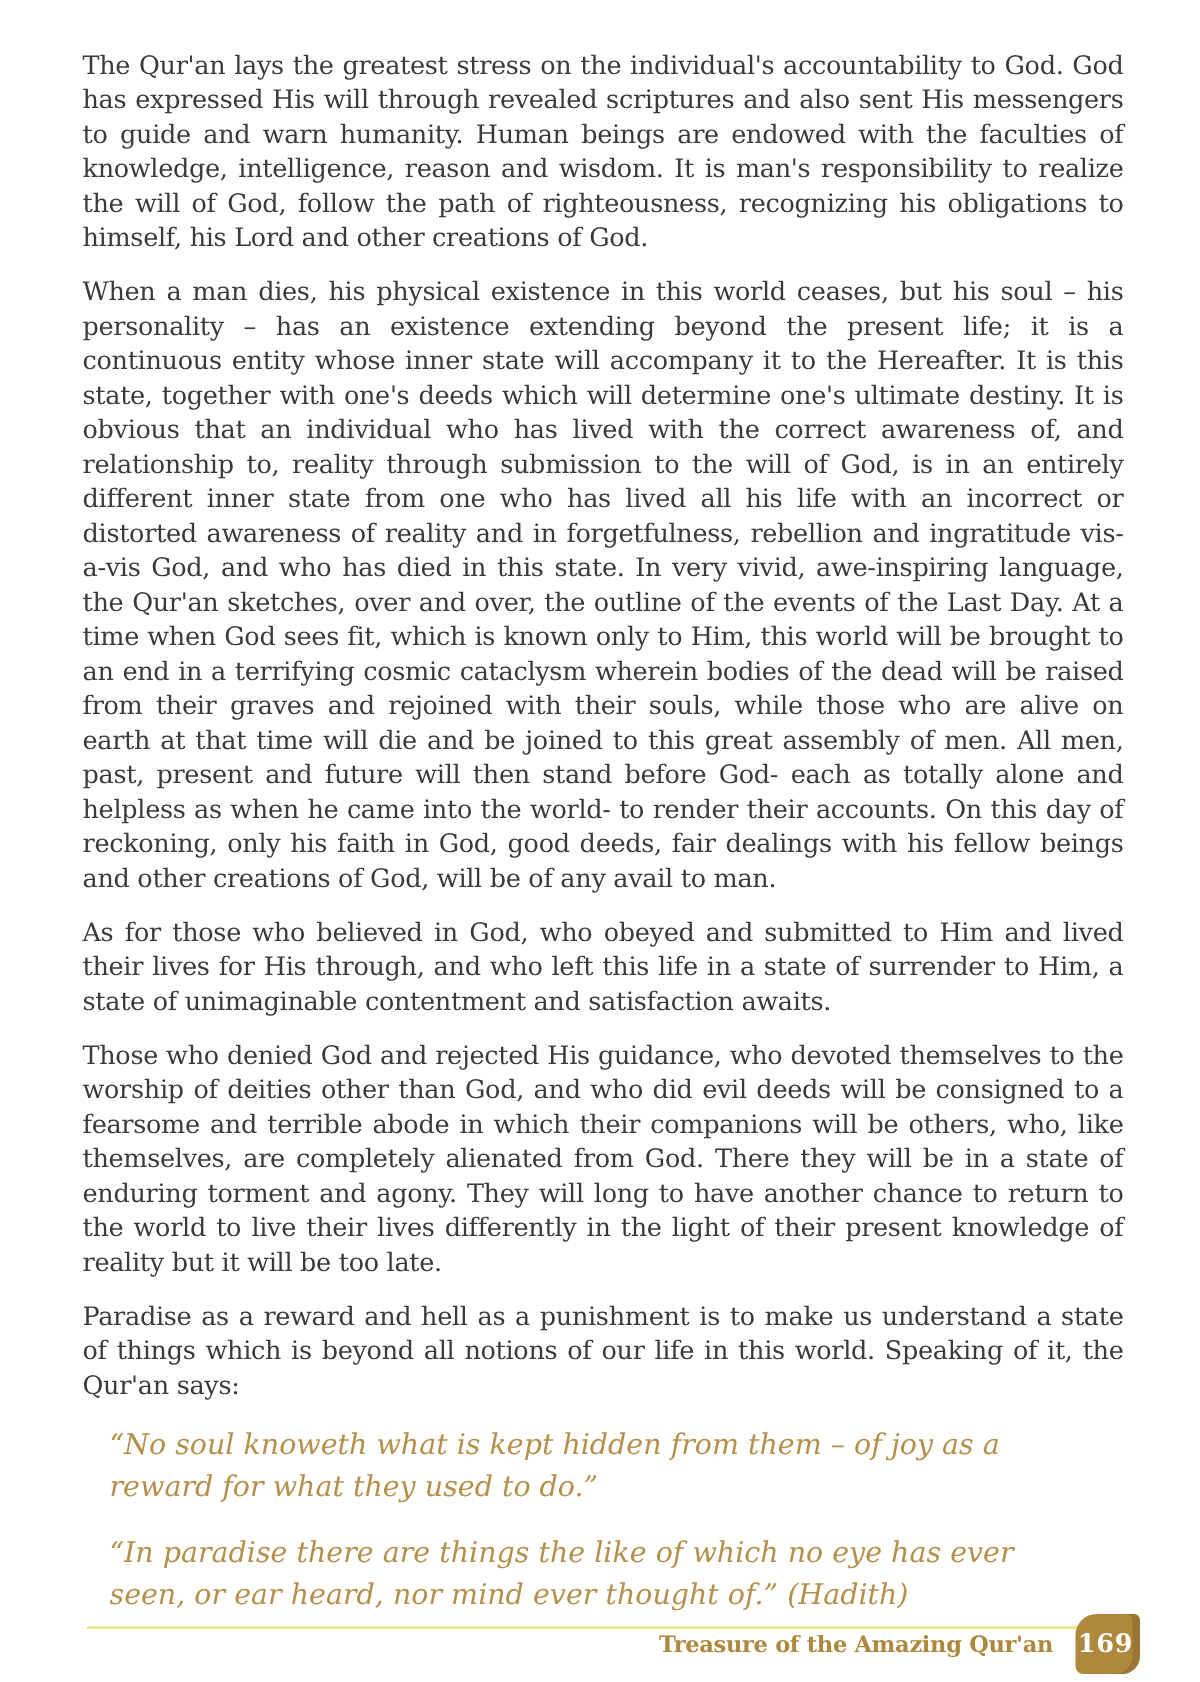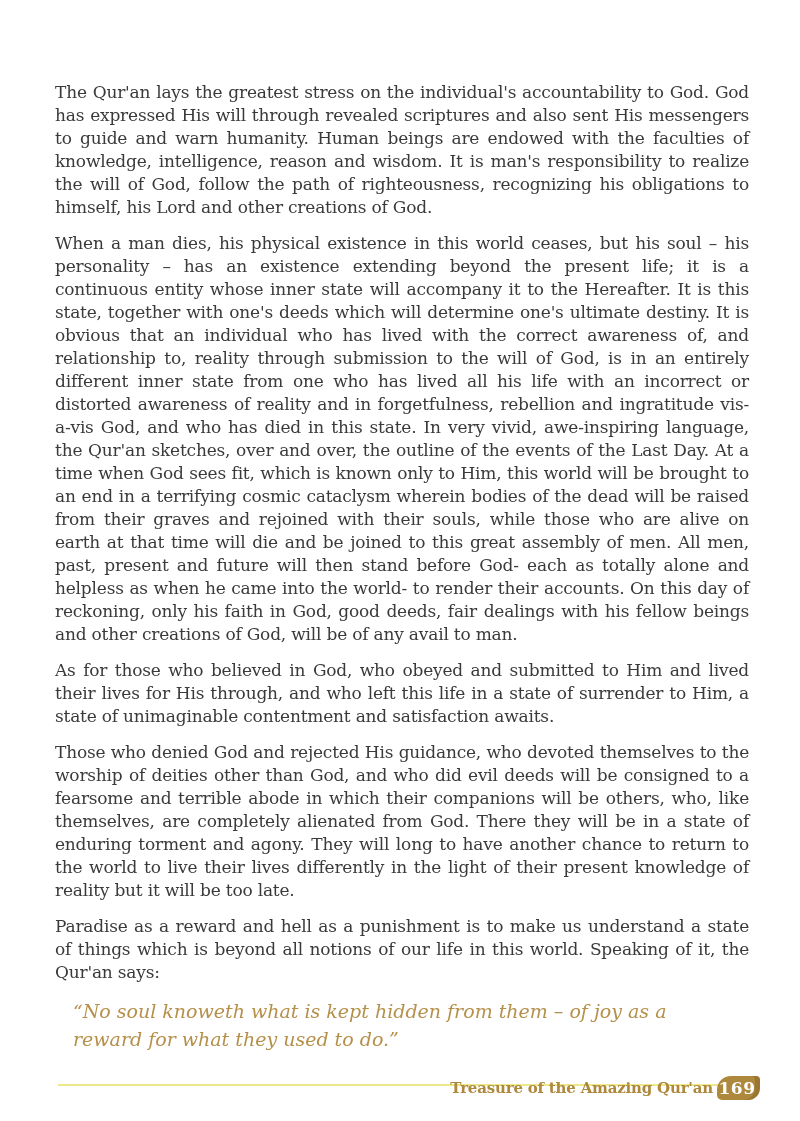--- a/index.html
+++ b/index.html
@@ -21,21 +21,20 @@
     height: 1121px;
     background: #ffffff;
     font-family: "DejaVu Serif", "Liberation Serif", serif;
     overflow: hidden;
   }
   .content {
     position: absolute;
     top: 33px;
     left: 55px;
     width: 694px;
-    margin-top: 48px;
   }
   .body-para {
     margin: 0 0 13px 0;
     font-size: 17px;
     line-height: 23px;
     letter-spacing: -0.2px;
     color: var(--body-text);
     text-align: justify;
   }
   .quote {
@@ -60,34 +59,34 @@
     right: 40px;
     height: 2px;
     background: var(--divider-yellow);
   }
   .footer-row {
     position: absolute;
     top: 5px;
     right: 40px;
     display: flex;
     align-items: center;
-    gap: 4px;
+    gap: 15px;
   }
   .book-title {
     font-size: 15px;
     font-weight: bold;
     color: var(--accent-gold);
     letter-spacing: -0.2px;
     white-space: nowrap;
   }
   .page-badge {
     position: relative;
     z-index: 2;
     width: 43px;
-    height: 24px;
+    height: 40px;
     background: var(--accent-gold);
     border-radius: 14px 4px 12px 5px;
     box-shadow: inset -5px 0 0 rgba(90, 64, 16, 0.25);
     display: flex;
     align-items: center;
     justify-content: center;
   }
   .page-badge span {
     color: var(--badge-text);
     font-size: 17px;
@@ -102,20 +101,21 @@
 <div class="page">
 
   <main class="content">
     <p class="body-para">The Qur'an lays the greatest stress on the individual's accountability to God. God has expressed His will through revealed scriptures and also sent His messengers to guide and warn humanity. Human beings are endowed with the faculties of knowledge, intelligence, reason and wisdom. It is man's responsibility to realize the will of God, follow the path of righteousness, recognizing his obligations to himself, his Lord and other creations of God.</p>
     <p class="body-para">When a man dies, his physical existence in this world ceases, but his soul – his personality – has an existence extending beyond the present life; it is a continuous entity whose inner state will accompany it to the Hereafter. It is this state, together with one's deeds which will determine one's ultimate destiny. It is obvious that an individual who has lived with the correct awareness of, and relationship to, reality through submission to the will of God, is in an entirely different inner state from one who has lived all his life with an incorrect or distorted awareness of reality and in forgetfulness, rebellion and ingratitude vis-a-vis God, and who has died in this state. In very vivid, awe-inspiring language, the Qur'an sketches, over and over, the outline of the events of the Last Day. At a time when God sees fit, which is known only to Him, this world will be brought to an end in a terrifying cosmic cataclysm wherein bodies of the dead will be raised from their graves and rejoined with their souls, while those who are alive on earth at that time will die and be joined to this great assembly of men. All men, past, present and future will then stand before God- each as totally alone and helpless as when he came into the world- to render their accounts. On this day of reckoning, only his faith in God, good deeds, fair dealings with his fellow beings and other creations of God, will be of any avail to man.</p>
     <p class="body-para">As for those who believed in God, who obeyed and submitted to Him and lived their lives for His through, and who left this life in a state of surrender to Him, a state of unimaginable contentment and satisfaction awaits.</p>
     <p class="body-para">Those who denied God and rejected His guidance, who devoted themselves to the worship of deities other than God, and who did evil deeds will be consigned to a fearsome and terrible abode in which their companions will be others, who, like themselves, are completely alienated from God. There they will be in a state of enduring torment and agony. They will long to have another chance to return to the world to live their lives differently in the light of their present knowledge of reality but it will be too late.</p>
     <p class="body-para">Paradise as a reward and hell as a punishment is to make us understand a state of things which is beyond all notions of our life in this world. Speaking of it, the Qur'an says:</p>
 
     <p class="quote">“No soul knoweth what is kept hidden from them – of joy as a reward for what they used to do.”</p>
+    <p class="quote">“In paradise there are things the like of which no eye has ever seen, or ear heard, nor mind ever thought of.” (Hadith)</p>
   </main>
 
   <footer class="page-footer">
     <div class="footer-divider"></div>
     <div class="footer-row">
       <span class="book-title">Treasure of the Amazing Qur'an</span>
       <div class="page-badge">
         <span>169</span>
       </div>
     </div>

